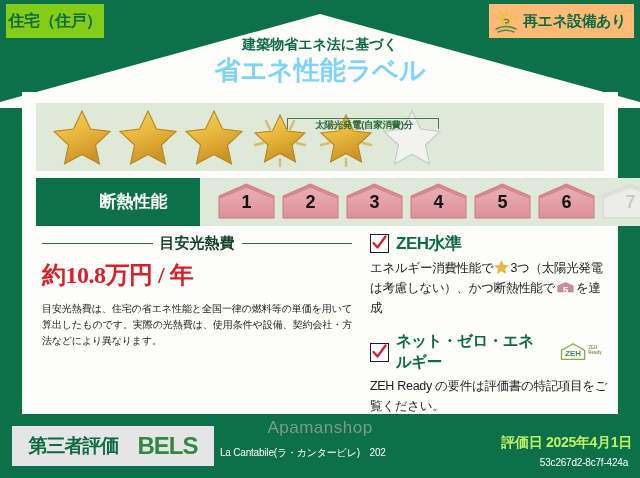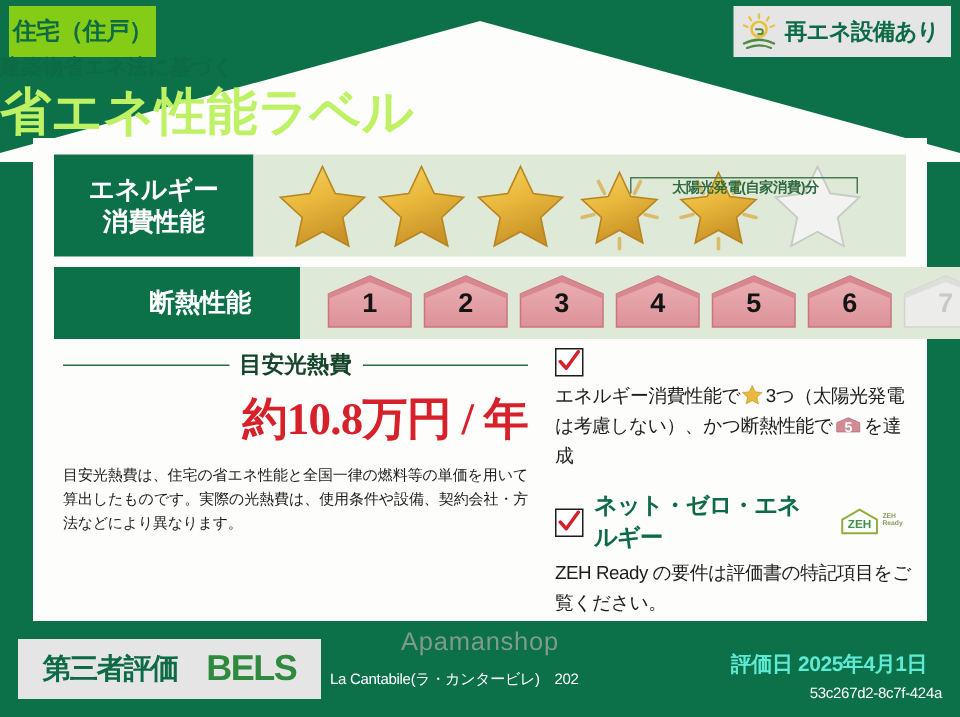--- a/index.html
+++ b/index.html
@@ -12,33 +12,33 @@
     position:relative;width:640px;height:478px;background:#0c7049;overflow:hidden;
   }
   
   .badge-type{
     position:absolute;left:6px;top:4px;width:98px;height:34px;
     background:#84cc16;display:flex;align-items:center;justify-content:center;
     font-size:16px;font-weight:bold;color:#0c6b46;letter-spacing:-0.5px;
   }
   .badge-renew{
     position:absolute;right:6px;top:4px;height:34px;
-    background:#e5e5e5;display:flex;align-items:center;padding:0 8px 0 4px;gap:4px;
+    background:#fdba74;display:flex;align-items:center;padding:0 8px 0 4px;gap:4px;
   }
   .badge-renew .txt{font-size:15px;font-weight:bold;color:#0c6b46;letter-spacing:-0.5px;}
   .sun-icon{width:26px;height:26px;display:block;}
   
   .roof{
     position:absolute;left:0;top:0;width:640px;height:108px;
   }
   .title-wrap{
-    position:absolute;left:0;top:36px;width:640px;
+    position:absolute;left:0;top:36px;width:640px;text-align:center;
   }
   .title-sub{font-size:14px;font-weight:bold;color:#0c6b46;letter-spacing:0px;line-height:1.2;}
-  .title-main{font-size:34px;font-weight:bold;color:#bef264;letter-spacing:0px;line-height:1.25;margin-top:1px;}
+  .title-main{font-size:26px;font-weight:bold;color:#7dd3fc;letter-spacing:0px;line-height:1.25;margin-top:1px;}
   
   .body-card{
     position:absolute;left:22px;top:92px;width:596px;height:322px;background:#fdfdfb;
   }
   
   .perf-row{position:absolute;left:14px;display:flex;height:68px;}
   .row-energy{top:11px;width:568px;}
   .row-insul{top:86px;width:568px;height:48px;}
   .row-label{
     background:#0c7049;color:#ffffff;font-weight:bold;
@@ -68,21 +68,21 @@
     position:absolute;left:0;top:10px;width:61px;text-align:center;
     font-size:18px;font-weight:bold;color:#141414;
   }
   .house.off span{color:#c9c9c9;}
   
   .cost-block{position:absolute;left:20px;top:142px;width:310px;font-family:Liberation Serif, serif;}
   .cost-head{display:flex;align-items:center;gap:7px;}
   .cost-head .ln{flex:1;height:1.4px;background:#2f6b3f;}
   .cost-head .tx{font-size:15px;font-weight:bold;color:#17452c;white-space:nowrap;}
   .cost-val{
-    text-align:right;font-size:30px;font-weight:bold;color:#d6202a;
+    text-align:left;font-size:24px;font-weight:bold;color:#d6202a;
     margin-top:6px;letter-spacing:-0.5px;
   }
   .cost-note{
     margin-top:10px;font-size:10px;color:#1c1c1c;line-height:1.62;
     letter-spacing:-0.2px;text-align:justify;
   }
   
   .checks{position:absolute;left:348px;top:140px;width:238px;}
   .chk-row{display:flex;align-items:center;gap:7px;}
   .chk-box{
@@ -116,21 +116,21 @@
     position:absolute;left:12px;bottom:12px;width:202px;height:40px;background:#e5e5e5;
     display:flex;align-items:center;justify-content:center;gap:19px;
   }
   .bels .jp{font-size:19px;font-weight:bold;color:#0c6b46;letter-spacing:-1px;}
   .bels .en{font-size:24px;font-weight:bold;color:#2f8a3f;letter-spacing:-1px;}
   .prop-name{
     position:absolute;left:220px;bottom:18px;font-size:10px;color:#ffffff;
     letter-spacing:-0.2px;
   }
   .eval{
-    position:absolute;right:22px;bottom:26px;font-size:14px;font-weight:bold;color:#5eead4;
+    position:absolute;right:8px;bottom:26px;font-size:14px;font-weight:bold;color:#bef264;
     letter-spacing:-0.3px;
   }
   .evalid{
     position:absolute;right:12px;bottom:10px;font-size:10px;color:#ffffff;letter-spacing:-0.2px;
   }
 </style>
 </head>
 <body>
 
 <div class="label-root">
@@ -162,24 +162,20 @@
   </div>
 
   <div class="title-wrap">
     <div class="title-sub">建築物省エネ法に基づく</div>
     <div class="title-main">省エネ性能ラベル</div>
   </div>
 
   <div class="body-card">
 
     <div class="perf-row row-energy">
-      <div class="row-label">
-        <span>エネルギー</span>
-        <span>消費性能</span>
-      </div>
       <div class="row-body">
         <div class="solar-note">太陽光発電(自家消費)分</div>
         <div class="solar-bracket"></div>
         <div class="stars">
           <svg class="star" viewBox="0 0 64 60">
             <defs>
                 <linearGradient id="g1" x1="0" y1="0" x2="0.4" y2="1">
               <stop offset="0" stop-color="#f3d464"></stop>
                   <stop offset="0.5" stop-color="#e9b83c"></stop>
                   <stop offset="1" stop-color="#c99327"></stop>
@@ -297,20 +293,21 @@
 
     <div class="checks">
 
       <div>
         <div class="chk-row">
           <span class="chk-box">
             <svg width="15" height="16" viewBox="0 0 15 16">
               <path d="M1.5 8 L5.5 12.5 L13.5 1.5" fill="none" stroke="#d6202a" stroke-width="2.3" stroke-linecap="round" stroke-linejoin="round"></path>
             </svg>
           </span>
+          <span class="chk-title">ZEH水準</span>
         </div>
         <div class="chk-desc">
           <span>エネルギー消費性能で</span><svg class="inline-star" viewBox="0 0 64 60">
               <polygon points="32,4 40.5,22 60,24.5 45.5,38 49.5,57 32,47.5 14.5,57 18.5,38 4,24.5 23.5,22" fill="#e9b83c" stroke="#b8851f" stroke-width="1.5"></polygon>
             </svg><span>3つ（太陽光発電は考慮しない）、かつ断熱性能で</span><span class="inline-house"><svg width="17" height="15" viewBox="0 0 61 40">
                 <polygon points="30.5,2 58,14 58,36 3,36 3,14" fill="#cf8c94" stroke="#b96f79" stroke-width="2"></polygon>
               </svg><span>5</span></span><span>を達成</span>
         </div>
       </div>
 

